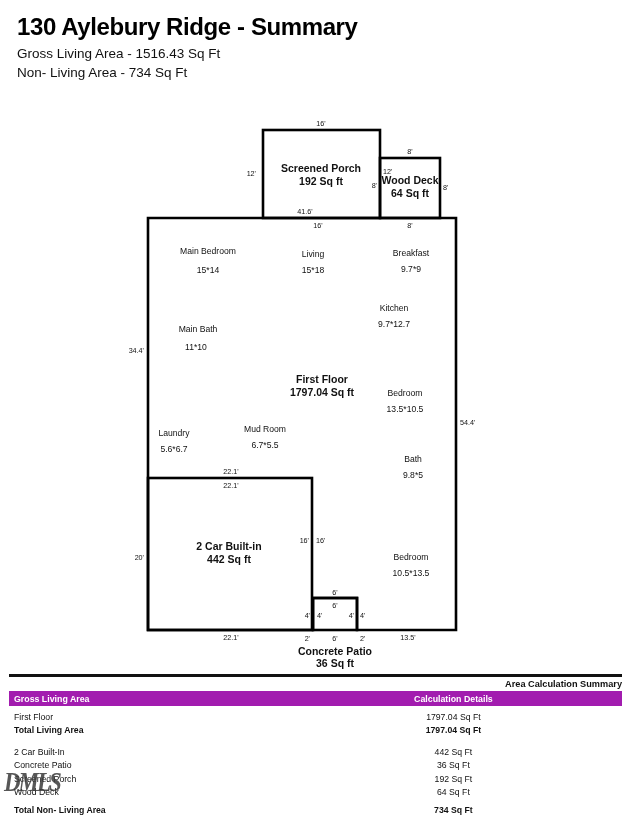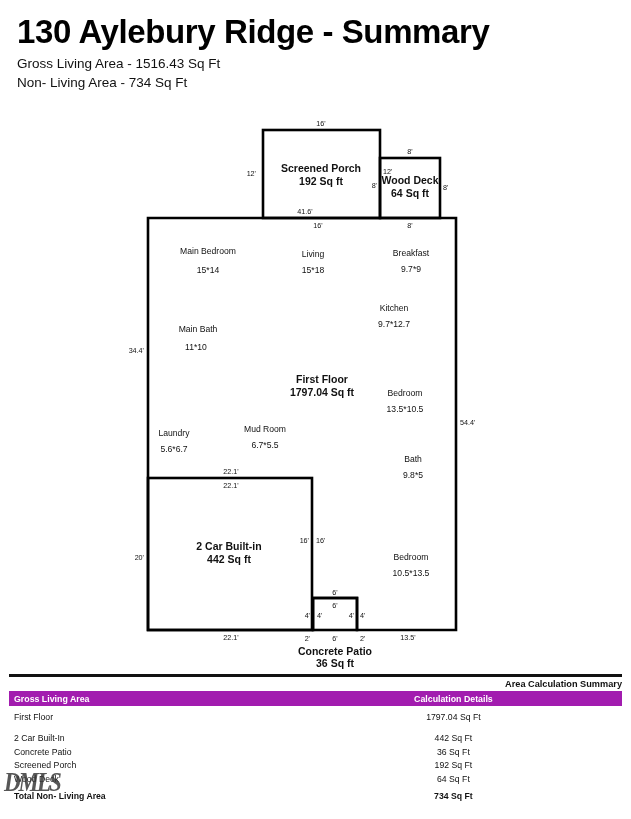--- a/index.html
+++ b/index.html
@@ -18,21 +18,21 @@
   }
 
   
   #header {
     position: absolute;
     left: 17px;
     top: 14px;
     width: 600px;
   }
   #title {
-    font-size: 33px;
+    font-size: 24px;
     font-weight: bold;
     letter-spacing: -0.4px;
     line-height: 1.12;
     color: #000;
     margin: 0 0 3px 0;
   }
   .sub-line {
     font-size: 13.5px;
     font-weight: normal;
     line-height: 1.42;
@@ -250,20 +250,24 @@
         <td class="c-left">Gross Living Area</td>
         <td class="c-mid">Calculation Details</td>
       </tr>
       <tr class="spacer">
           <td colspan="2"></td>
         </tr>
       <tr class="data">
         <td class="c-left">First Floor</td>
         <td class="c-mid">1797.04 Sq Ft</td>
       </tr>
+      <tr class="data bold">
+        <td class="c-left">Total Living Area</td>
+        <td class="c-mid">1797.04 Sq Ft</td>
+      </tr>
       <tr class="spacer">
           <td colspan="2"></td>
         </tr>
       <tr class="spacer">
           <td colspan="2"></td>
         </tr>
       <tr class="data">
         <td class="c-left">2 Car Built-In</td>
         <td class="c-mid">442 Sq Ft</td>
       </tr>

